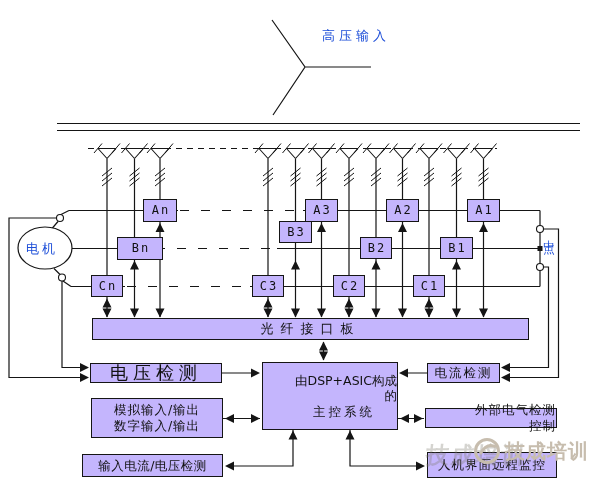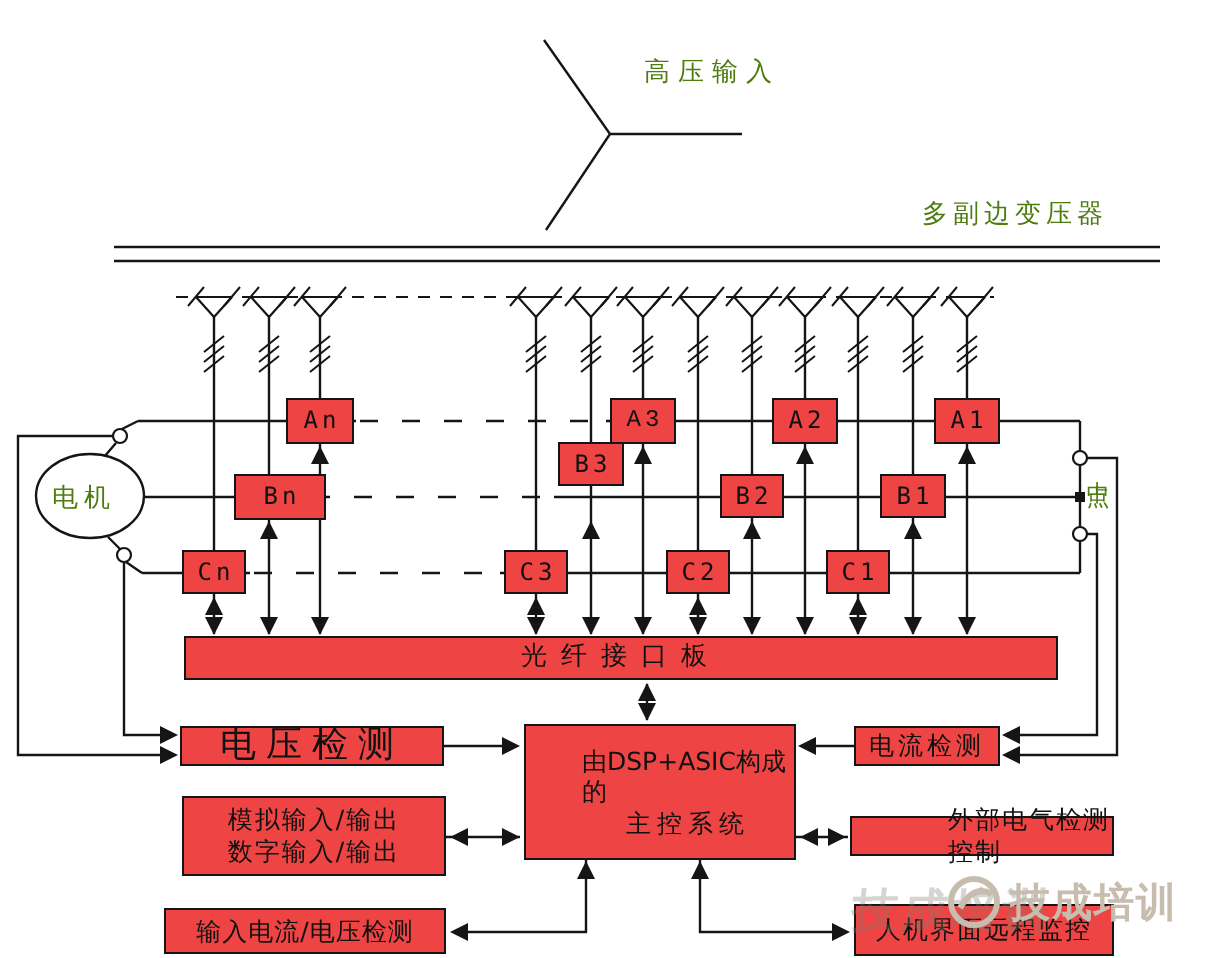--- a/index.html
+++ b/index.html
@@ -1,21 +1,21 @@
 <!DOCTYPE html>
 <html><head>
 <meta charset="utf-8">
 <style>
   html,body{margin:0;padding:0;background:#fff;}
   #stage{position:relative;width:604px;height:479px;background:#fff;overflow:hidden;
          font-family:"DejaVu Sans","Liberation Sans",sans-serif;color:#111;}
   svg{position:absolute;left:0;top:0;}
-  .lbl{position:absolute;white-space:nowrap;color:#4d7c0f;}
-  .box{position:absolute;border:1.4px solid #151515;background:#ef4444;
-       display:flex;align-items:center;justify-content:center;text-align:left;
+  .lbl{position:absolute;white-space:nowrap;color:#1d4ed8;}
+  .box{position:absolute;border:1.4px solid #151515;background:#c4b5fd;
+       display:flex;align-items:center;justify-content:center;text-align:right;
        font-size:12.5px;line-height:1.25;box-sizing:border-box;}
   .cell{font-family:"DejaVu Sans Mono","Liberation Mono",monospace;
         font-size:12px;letter-spacing:2px;padding-left:2px;}
   .two-line{flex-direction:column;}
   .vtext{writing-mode:vertical-rl;text-orientation:upright;letter-spacing:2px;}
   .wm-ghost{position:absolute;font-size:23px;font-weight:bold;letter-spacing:2px;
             color:rgba(125,120,110,0.32);transform:skewX(-6deg);}
   .wm-text{position:absolute;font-size:20px;font-weight:bold;letter-spacing:1px;}
 </style>
 </head>
@@ -114,28 +114,27 @@
     <ellipse cx="45" cy="248" rx="27" ry="21" fill="#fff" stroke="#151515" stroke-width="1.2"></ellipse>
     <circle cx="60" cy="218" r="3.5" fill="#fff" stroke="#151515" stroke-width="1.1"></circle>
     <circle cx="62" cy="277.5" r="3.5" fill="#fff" stroke="#151515" stroke-width="1.1"></circle>
 
     <circle cx="540" cy="229" r="3.5" fill="#fff" stroke="#151515" stroke-width="1.1"></circle>
     <circle cx="540" cy="267" r="3.5" fill="#fff" stroke="#151515" stroke-width="1.1"></circle>
     <rect x="537.5" y="246" width="5" height="5" fill="#151515"></rect>
   </svg>
 
   <div class="lbl" style="left:322px;top:27px;font-size:13px;letter-spacing:4px;">高压输入</div>
-  <div class="lbl" style="left:461px;top:98px;font-size:13px;letter-spacing:2.5px;">多副边变压器</div>
 
   <div class="lbl" style="left:26px;top:240px;font-size:13px;letter-spacing:3px;">电机</div>
 
   <div class="lbl vtext" style="left:541px;top:231px;font-size:11.5px;">中点</div>
 
   <div class="box cell" style="left:143px;top:199px;width:34px;height:23px;">An</div>
-  <div class="box cell" style="left:305px;top:199px;width:33px;height:23px;font-family:Liberation Mono, monospace;">A3</div>
+  <div class="box cell" style="left:305px;top:199px;width:33px;height:23px;">A3</div>
   <div class="box cell" style="left:386px;top:199px;width:33px;height:23px;">A2</div>
   <div class="box cell" style="left:467px;top:199px;width:33px;height:23px;">A1</div>
   <div class="box cell" style="left:117px;top:237px;width:46px;height:23px;">Bn</div>
   <div class="box cell" style="left:279px;top:221px;width:33px;height:22px;">B3</div>
   <div class="box cell" style="left:360px;top:237px;width:32px;height:22px;">B2</div>
   <div class="box cell" style="left:440px;top:237px;width:33px;height:22px;">B1</div>
   <div class="box cell" style="left:91px;top:275px;width:32px;height:22px;">Cn</div>
   <div class="box cell" style="left:252px;top:275px;width:32px;height:22px;">C3</div>
   <div class="box cell" style="left:333px;top:275px;width:32px;height:22px;">C2</div>
   <div class="box cell" style="left:413px;top:275px;width:32px;height:22px;">C1</div>

